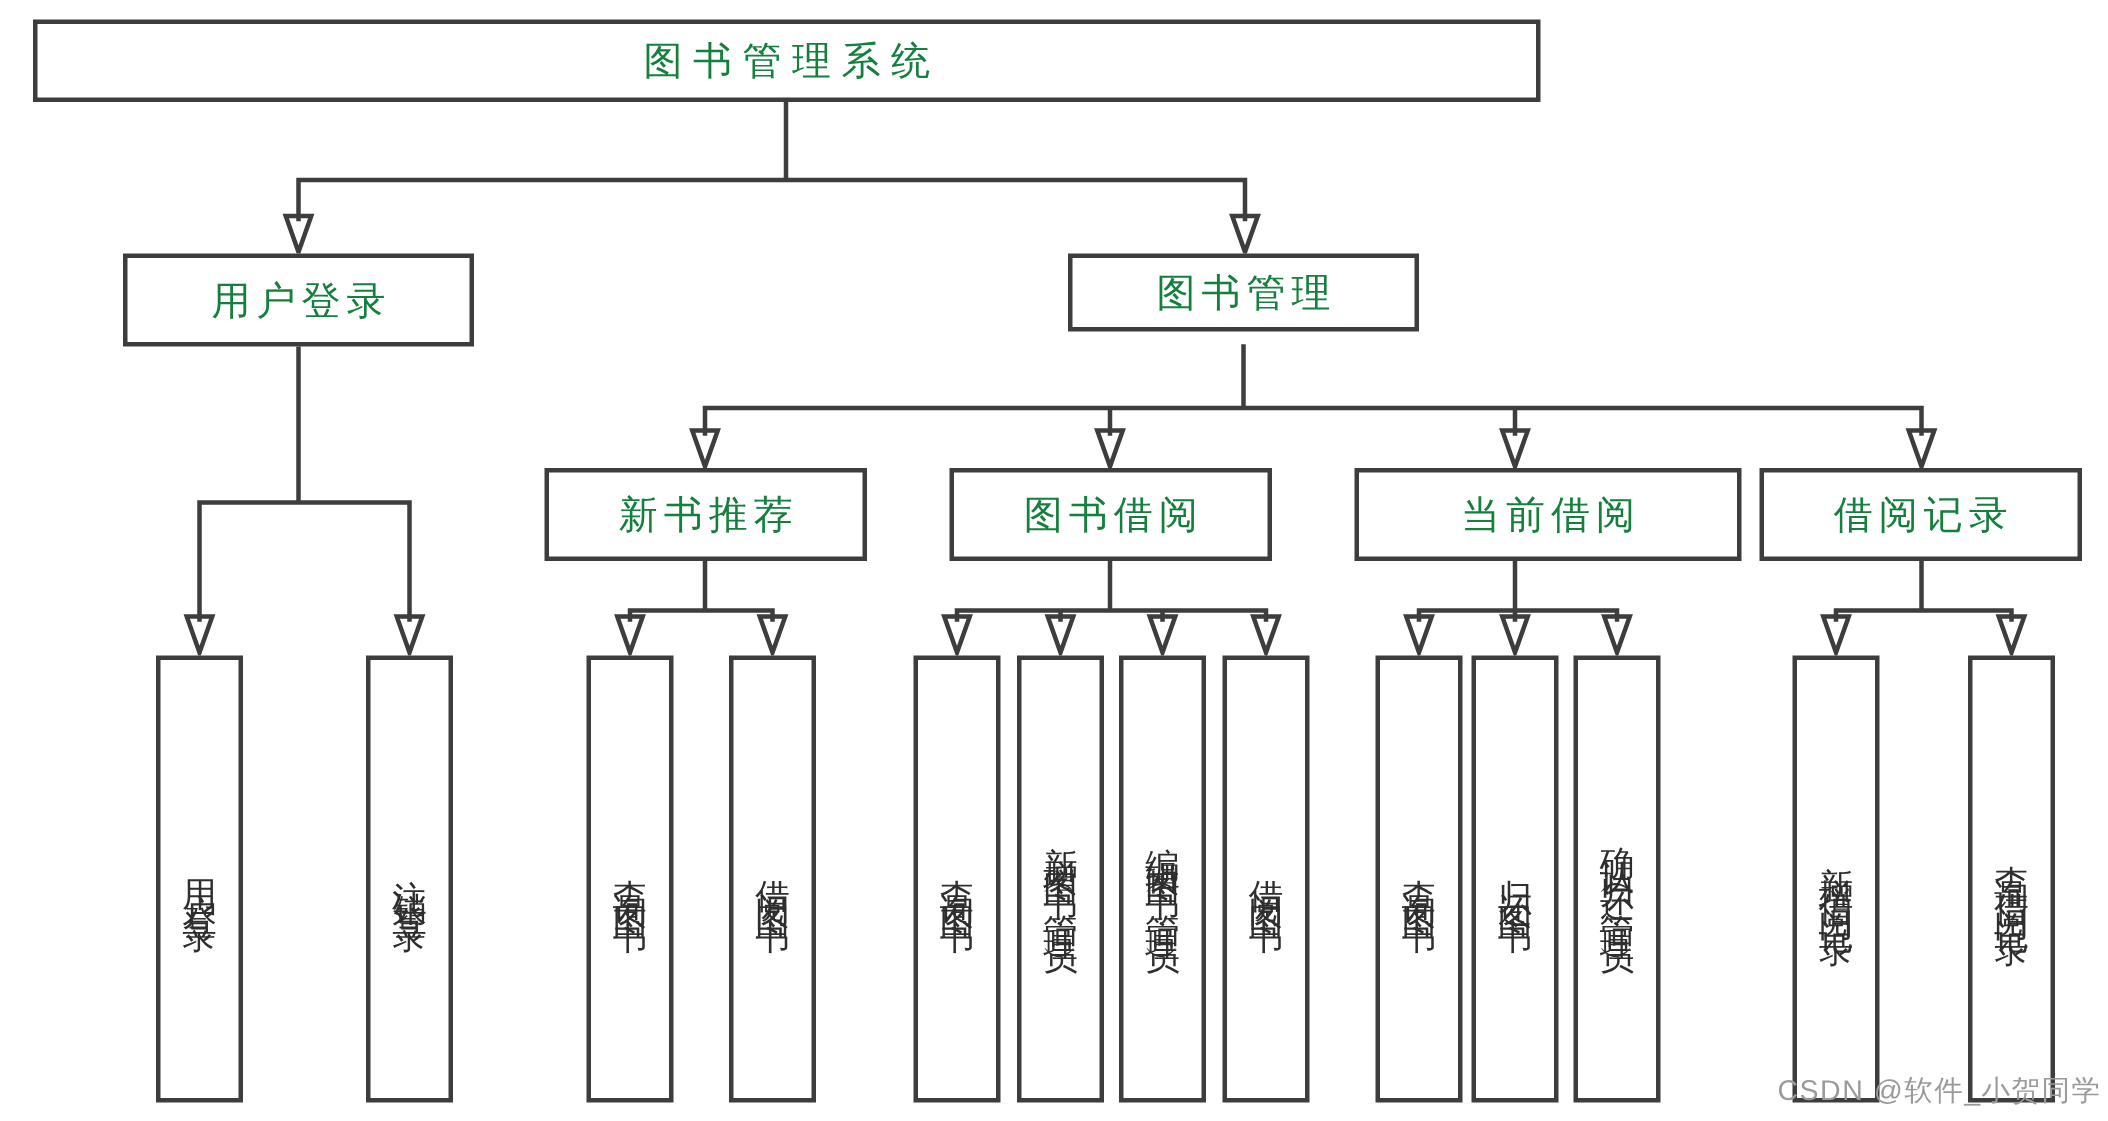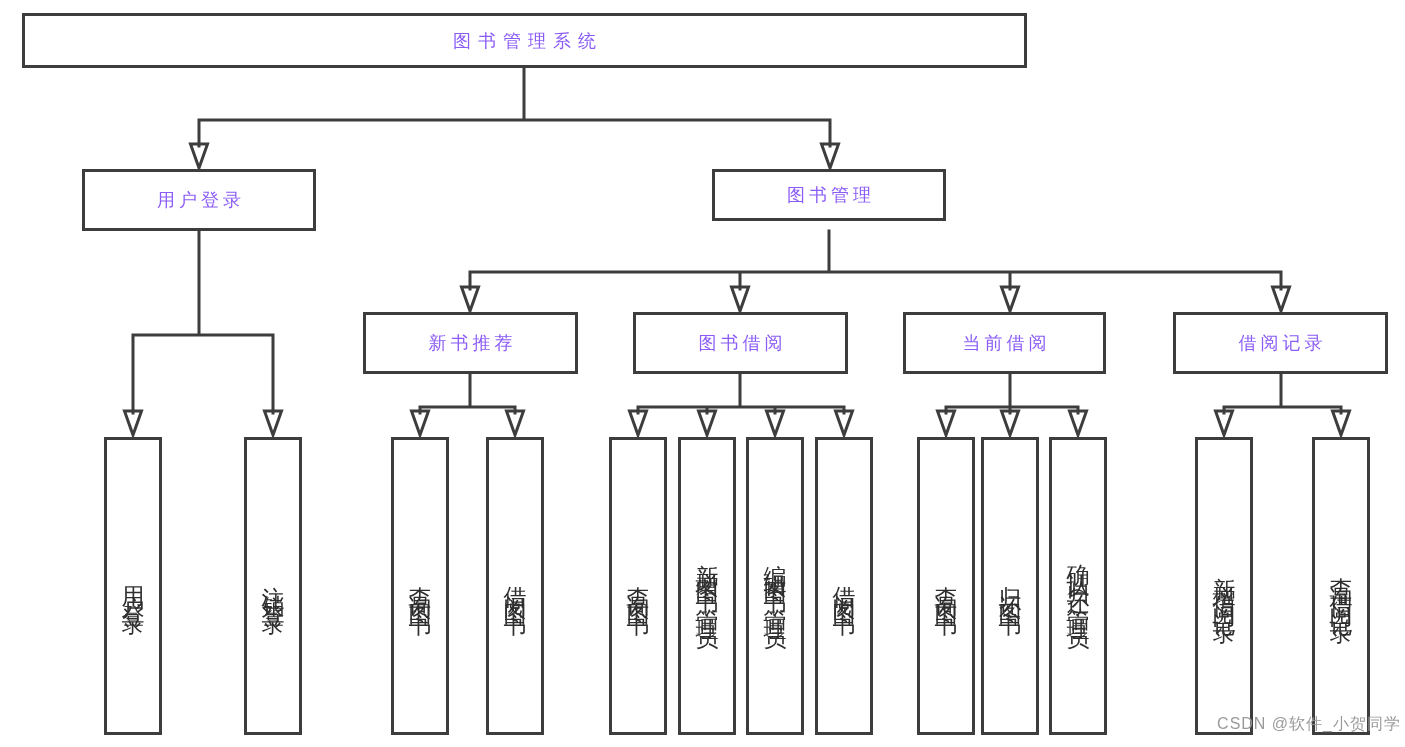--- a/index.html
+++ b/index.html
@@ -33,44 +33,44 @@
     position: absolute;
     box-sizing: border-box;
     background: #ffffff;
     border: 3px solid #3d3d3d;
     display: flex;
     align-items: center;
     justify-content: center;
     color: #2e2e2e;
   }
   .h-label {
-    font-size: 18px;
+    font-size: 26px;
     letter-spacing: 4px;
     text-indent: 4px;
     white-space: nowrap;
-    color: #8b5cf6;
+    color: #15803d;
   }
   .root .h-label {
     letter-spacing: 7px;
     text-indent: 7px;
   }
   .v-label {
     writing-mode: vertical-rl;
     text-orientation: mixed;
     font-size: 23px;
     letter-spacing: 9px;
     line-height: 1;
     color: #2e2e2e;
     white-space: nowrap;
   }
   .watermark {
     position: absolute;
     top: 714px;
     right: 4px;
-    font-size: 16px;
+    font-size: 19px;
     letter-spacing: 1px;
     color: #9a9a9a;
     z-index: 5;
     white-space: nowrap;
   }
 </style>
 </head>
 <body>
 
 <div class="canvas">
@@ -124,21 +124,21 @@
   <div class="node" style="left:712px; top:169px; width:234px; height:52px;">
     <span class="h-label">图书管理</span>
   </div>
 
   <div class="node" style="left:633px; top:312px; width:215px; height:62px;">
     <span class="h-label">图书借阅</span>
   </div>
   <div class="node" style="left:363px; top:312px; width:215px; height:62px;">
     <span class="h-label">新书推荐</span>
   </div>
-  <div class="node" style="left:903px; top:312px; width:203px; height:62px;">
+  <div class="node" style="left:903px; top:312px; width:258px; height:62px;">
     <span class="h-label">当前借阅</span>
   </div>
   <div class="node" style="left:1173px; top:312px; width:215px; height:62px;">
     <span class="h-label">借阅记录</span>
   </div>
 
   <div class="node" style="left:104px; top:437px; width:58px; height:298px;">
     <span class="v-label">用户登录</span>
   </div>
   <div class="node" style="left:244px; top:437px; width:58px; height:298px;">

